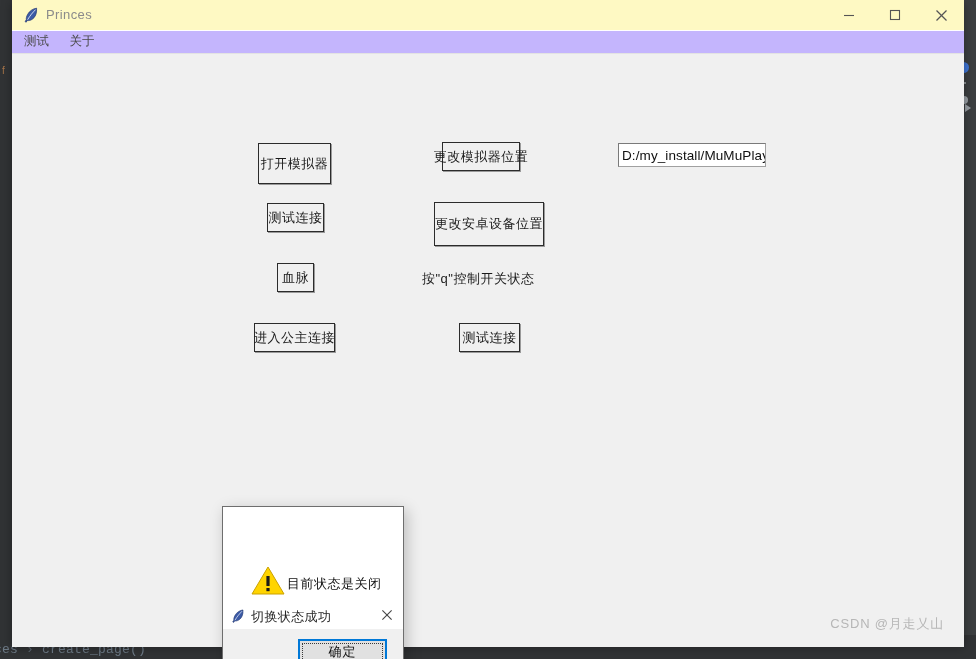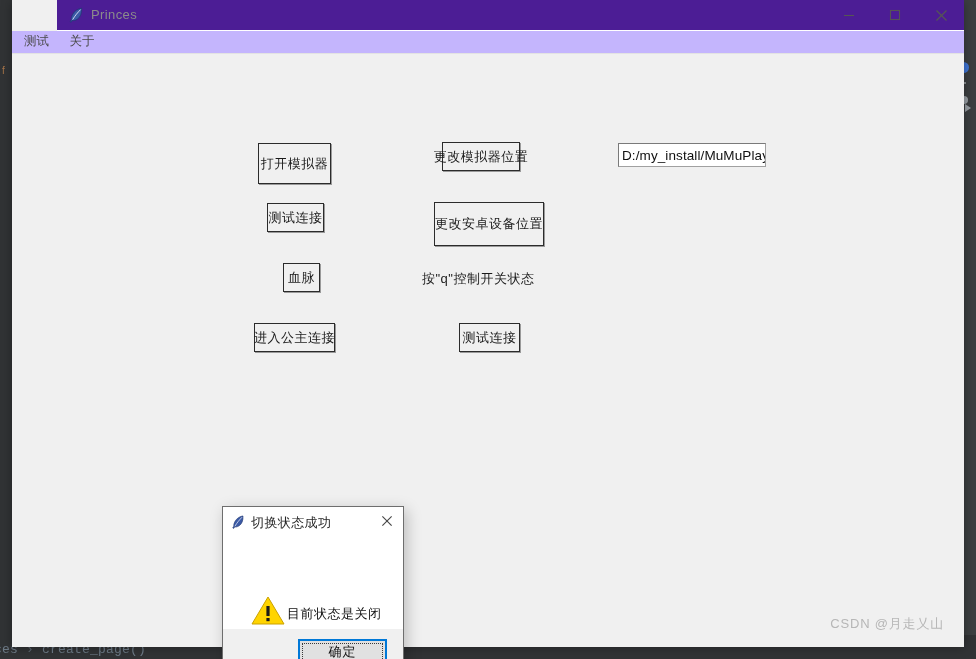--- a/index.html
+++ b/index.html
@@ -95,23 +95,22 @@
   #app-window {
     position: absolute;
     left: 12px; top: 0;
     width: 952px; height: 645px;
     background: #f0f0f0;
     box-shadow: 0 2px 10px rgba(0,0,0,.35);
   }
   #title-bar {
     position: relative;
     height: 30px;
-    background: #4c1d95;
+    background: #fef9c3;
     border-bottom: 1px solid #ffffff;
-    margin-left: 45px;
   }
   #app-icon {
     position: absolute;
     left: 10px; top: 6px;
     width: 18px; height: 18px;
   }
   #app-title {
     position: absolute;
     left: 34px; top: 7px;
     font-size: 13px;
@@ -352,63 +351,63 @@
   <div id="client-area">
 
     <div class="tk-button" style="left:246px; top:89px; width:73px; height:41px;">打开模拟器</div>
 
     <div class="tk-button" style="left:430px; top:88px; width:78px; height:29px;">更改模拟器位置</div>
 
     <div class="tk-button" style="left:255px; top:149px; width:57px; height:29px;">测试连接</div>
 
     <div class="tk-button" style="left:422px; top:148px; width:110px; height:44px;">更改安卓设备位置</div>
 
-    <div class="tk-button" style="left:271px; top:209px; width:37px; height:29px;">血脉</div>
+    <div class="tk-button" style="left:265px; top:209px; width:37px; height:29px;">血脉</div>
 
     <div class="tk-label" style="left:410px; top:216px;">按"q"控制开关状态</div>
 
     <div class="tk-button" style="left:242px; top:269px; width:81px; height:29px;">进入公主连接</div>
 
     <div class="tk-button" style="left:447px; top:269px; width:61px; height:29px;">测试连接</div>
 
     <div class="tk-entry" style="left:606px; top:89px; width:148px; height:24px;">
       <span>D:/my_install/MuMuPlaye</span>
     </div>
 
 
     <div id="dialog">
+      <div id="dialog-body">
+        <span id="warning-icon">
+          <svg width="34" height="31" viewBox="0 0 34 31">
+            <polygon points="17,2 33,29 1,29" fill="#ffd400" stroke="#caa100" stroke-width="1"></polygon>
+            <rect x="15.4" y="11" width="3.2" height="10" fill="#1a1a1a"></rect>
+            <rect x="15.4" y="23" width="3.2" height="3.2" fill="#1a1a1a"></rect>
+          </svg>
+        </span>
+        <span id="dialog-message">目前状态是关闭</span>
+      </div>
+
       <div id="dialog-title-bar">
         <span id="dialog-icon">
           <svg width="16" height="16" viewBox="0 0 18 18">
             <path d="M14.6 2.2 C11 2.6 7.4 5 5.6 8.4 C4.5 10.5 4.1 12.4 4.3 13.7 L3.1 15.6 L4.2 16.2 L5.3 14.4 C6.6 14.8 8.4 14.5 10.2 13.3 C13.3 11.3 15 7.2 14.6 2.2 Z" fill="#3b5aa6" stroke="#1f3570" stroke-width=".7"></path>
             <path d="M13.6 3.6 C10.8 6.4 8 9.6 5.6 13.7" stroke="#dfe6f5" stroke-width=".9" fill="none"></path>
           </svg>
         </span>
         <span id="dialog-title">切换状态成功</span>
         <div id="dialog-close">
           <span>
             <svg width="12" height="12" viewBox="0 0 13 13">
               <line x1="1.5" y1="1.5" x2="11.5" y2="11.5" stroke="#444" stroke-width="1.2"></line>
               <line x1="11.5" y1="1.5" x2="1.5" y2="11.5" stroke="#444" stroke-width="1.2"></line>
             </svg>
           </span>
         </div>
       </div>
 
-      <div id="dialog-body">
-        <span id="warning-icon">
-          <svg width="34" height="31" viewBox="0 0 34 31">
-            <polygon points="17,2 33,29 1,29" fill="#ffd400" stroke="#caa100" stroke-width="1"></polygon>
-            <rect x="15.4" y="11" width="3.2" height="10" fill="#1a1a1a"></rect>
-            <rect x="15.4" y="23" width="3.2" height="3.2" fill="#1a1a1a"></rect>
-          </svg>
-        </span>
-        <span id="dialog-message">目前状态是关闭</span>
-      </div>
-
       <div id="dialog-footer">
         <div id="dialog-ok-button">
           <span id="dialog-ok-inner"></span>
           <span id="dialog-ok-label">确定</span>
         </div>
       </div>
     </div>
 
   </div>
 </div>

